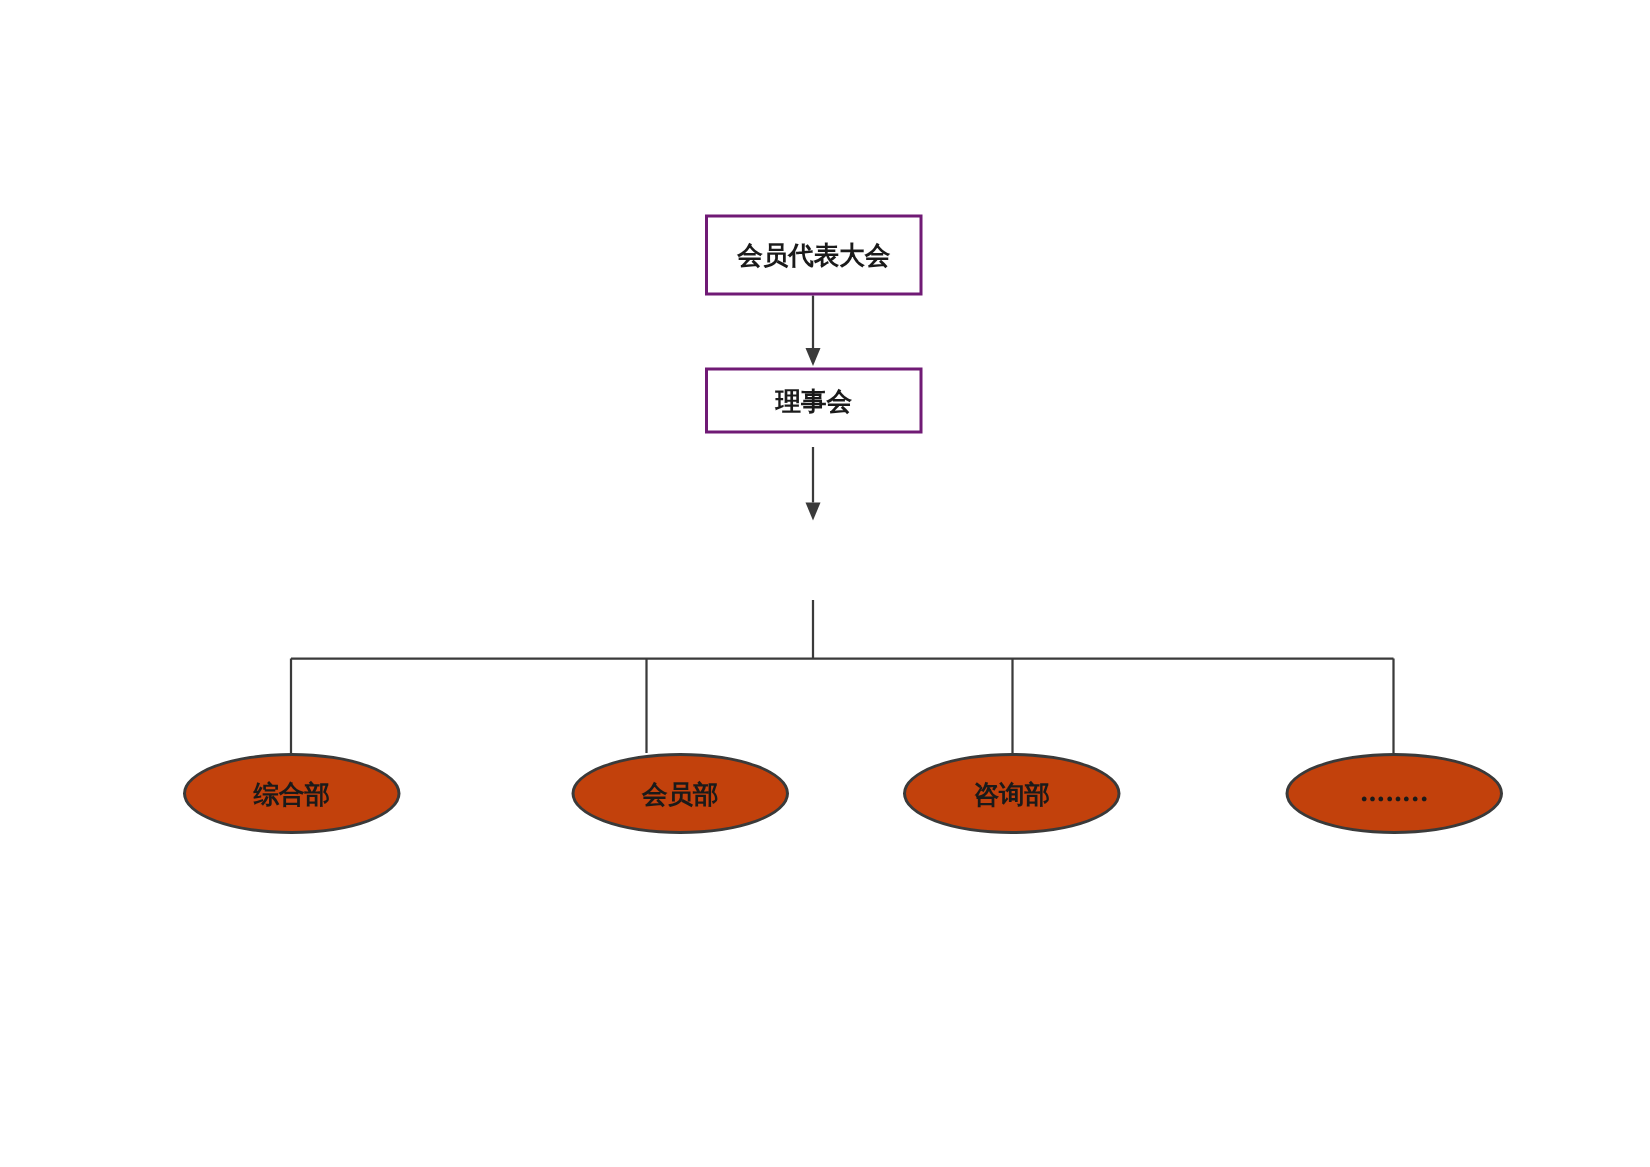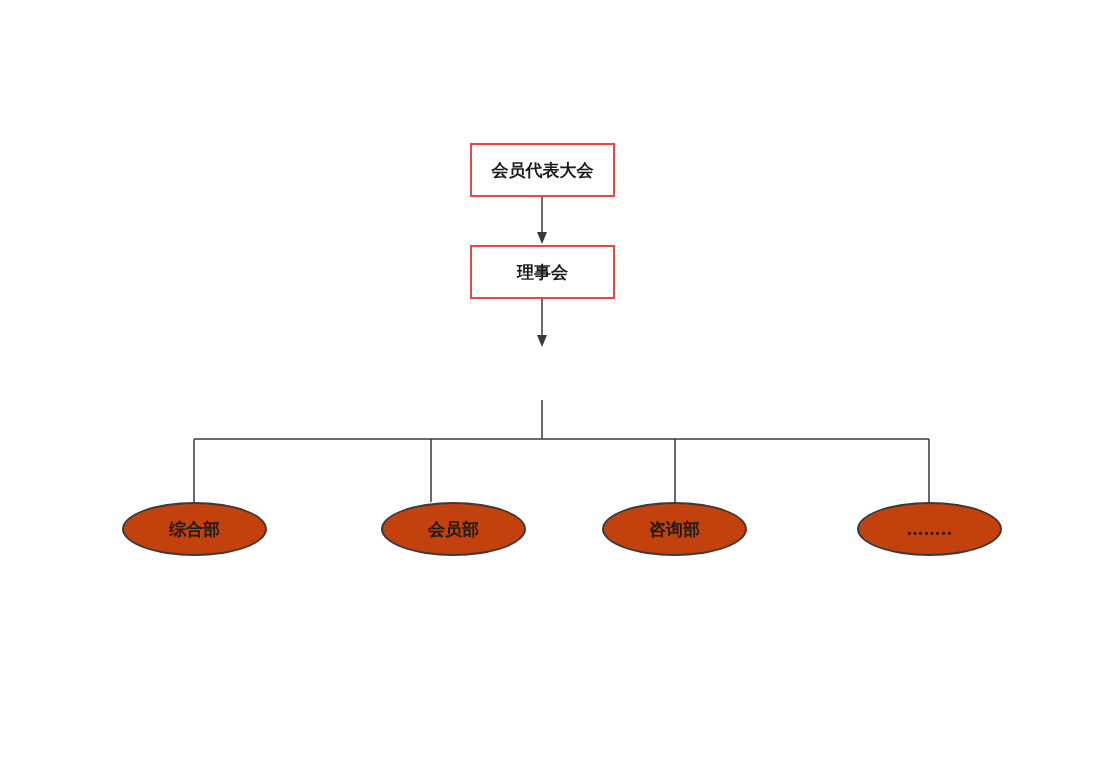--- a/index.html
+++ b/index.html
@@ -2,21 +2,21 @@
 <html><head>
   <meta charset="utf-8">
   <style>
     html, body { margin: 0; padding: 0; background: #ffffff; }
     body { width: 1100px; height: 778px; position: relative; overflow: hidden;
            font-family: "DejaVu Serif", "Liberation Serif", serif; }
     .canvas { position: absolute; left: 0; top: 0; width: 1100px; height: 778px; }
     svg { position: absolute; left: 0; top: 0; }
     .node { position: absolute; display: flex; align-items: center; justify-content: center;
             box-sizing: border-box; font-weight: bold; font-size: 17px; color: #1a1a1a; }
-    .box { border: 2px solid #ef4444; background: #fff; }
+    .box { border: 2px solid #701a75; background: #fff; }
     .ellipse { border: 2px solid #3a3a3a; border-radius: 50%; background: #c2410c; }
   </style>
 </head>
 <body>
 
 <div class="canvas">
   <svg width="1100" height="778">
     <defs>
       <marker id="arrow" markerWidth="10" markerHeight="12" refX="5" refY="11" orient="auto" markerUnits="userSpaceOnUse">
         <path d="M0,0 L10,0 L5,12 Z" fill="#3a3a3a" transform="rotate(-90 5 6)"></path>
@@ -36,21 +36,21 @@
     <line x1="194" y1="439" x2="194" y2="502" stroke="#3a3a3a" stroke-width="1.5"></line>
     <line x1="431" y1="439" x2="431" y2="502" stroke="#3a3a3a" stroke-width="1.5"></line>
     <line x1="675" y1="439" x2="675" y2="502" stroke="#3a3a3a" stroke-width="1.5"></line>
     <line x1="929" y1="439" x2="929" y2="502" stroke="#3a3a3a" stroke-width="1.5"></line>
   </svg>
 
   <div class="node box" style="left:470px; top:143px; width:145px; height:54px;">
     <span>会员代表大会</span>
   </div>
 
-  <div class="node box" style="left:470px; top:245px; width:145px; height:54px;">
+  <div class="node box" style="left:470px; top:245px; width:145px; height:44px;">
     <span>理事会</span>
   </div>
 
 
   <div class="node ellipse" style="left:122px; top:502px; width:145px; height:54px;">
     <span>综合部</span>
   </div>
 
   <div class="node ellipse" style="left:381px; top:502px; width:145px; height:54px;">
     <span>会员部</span>

